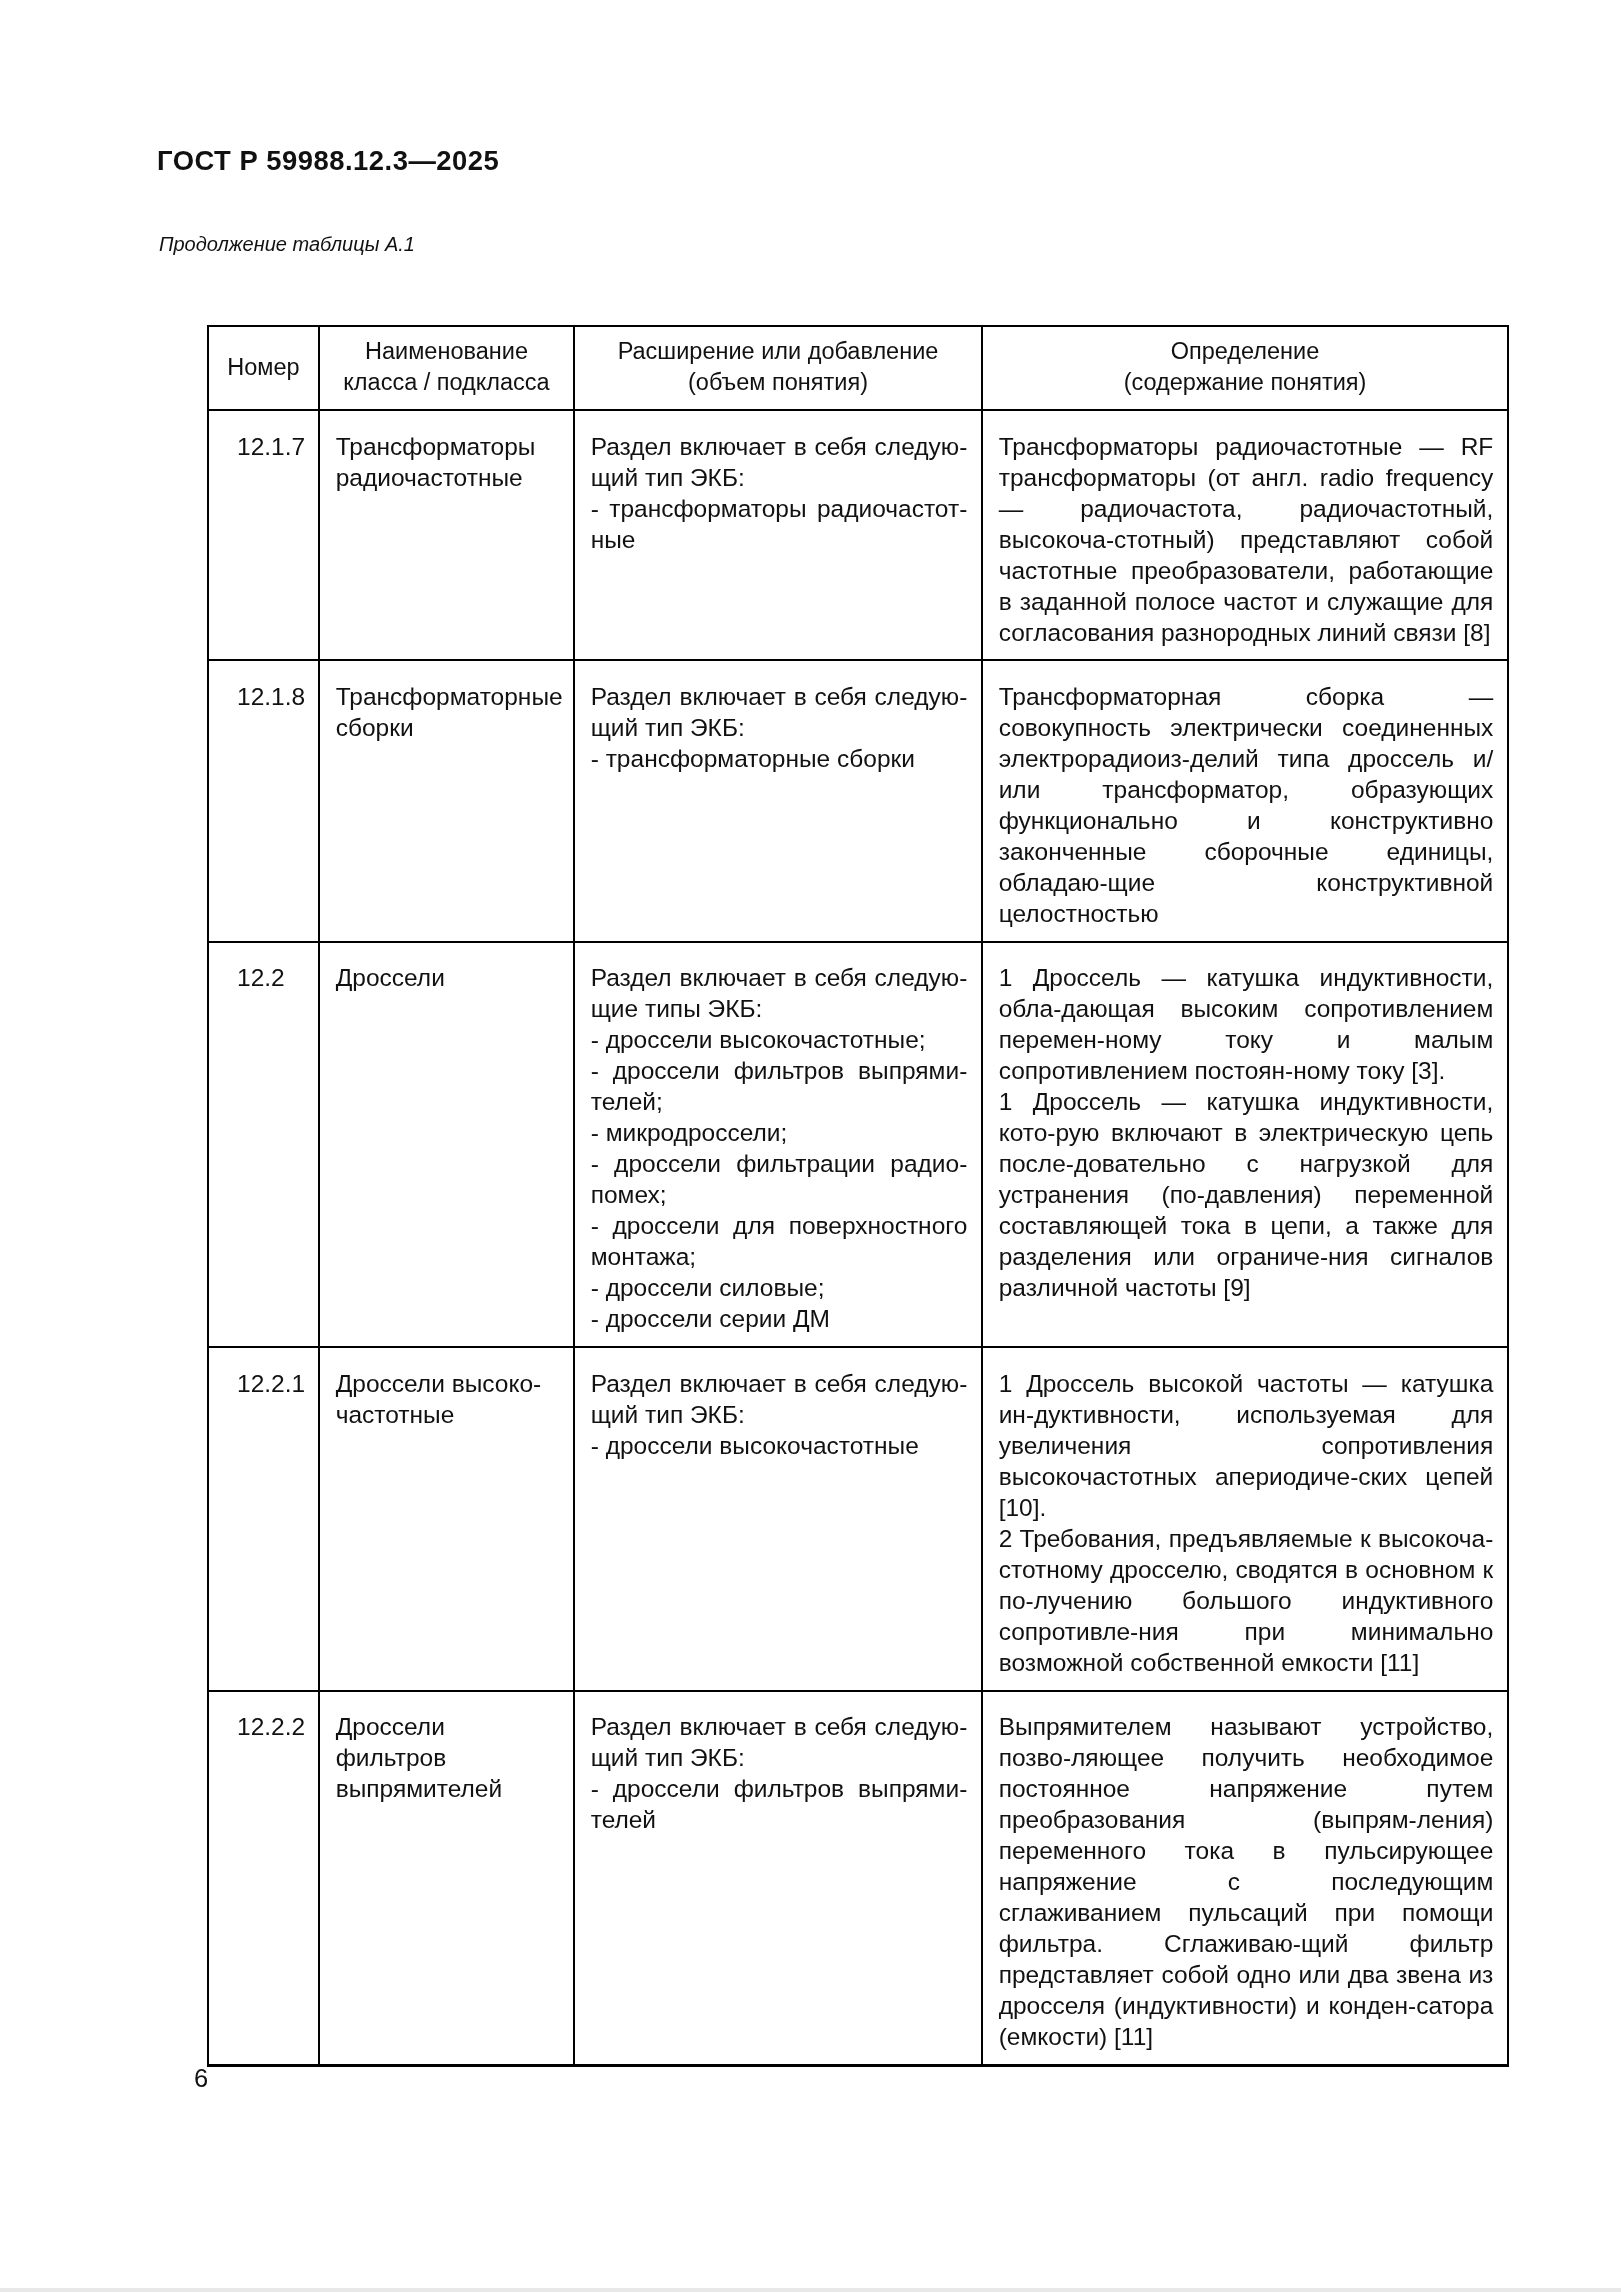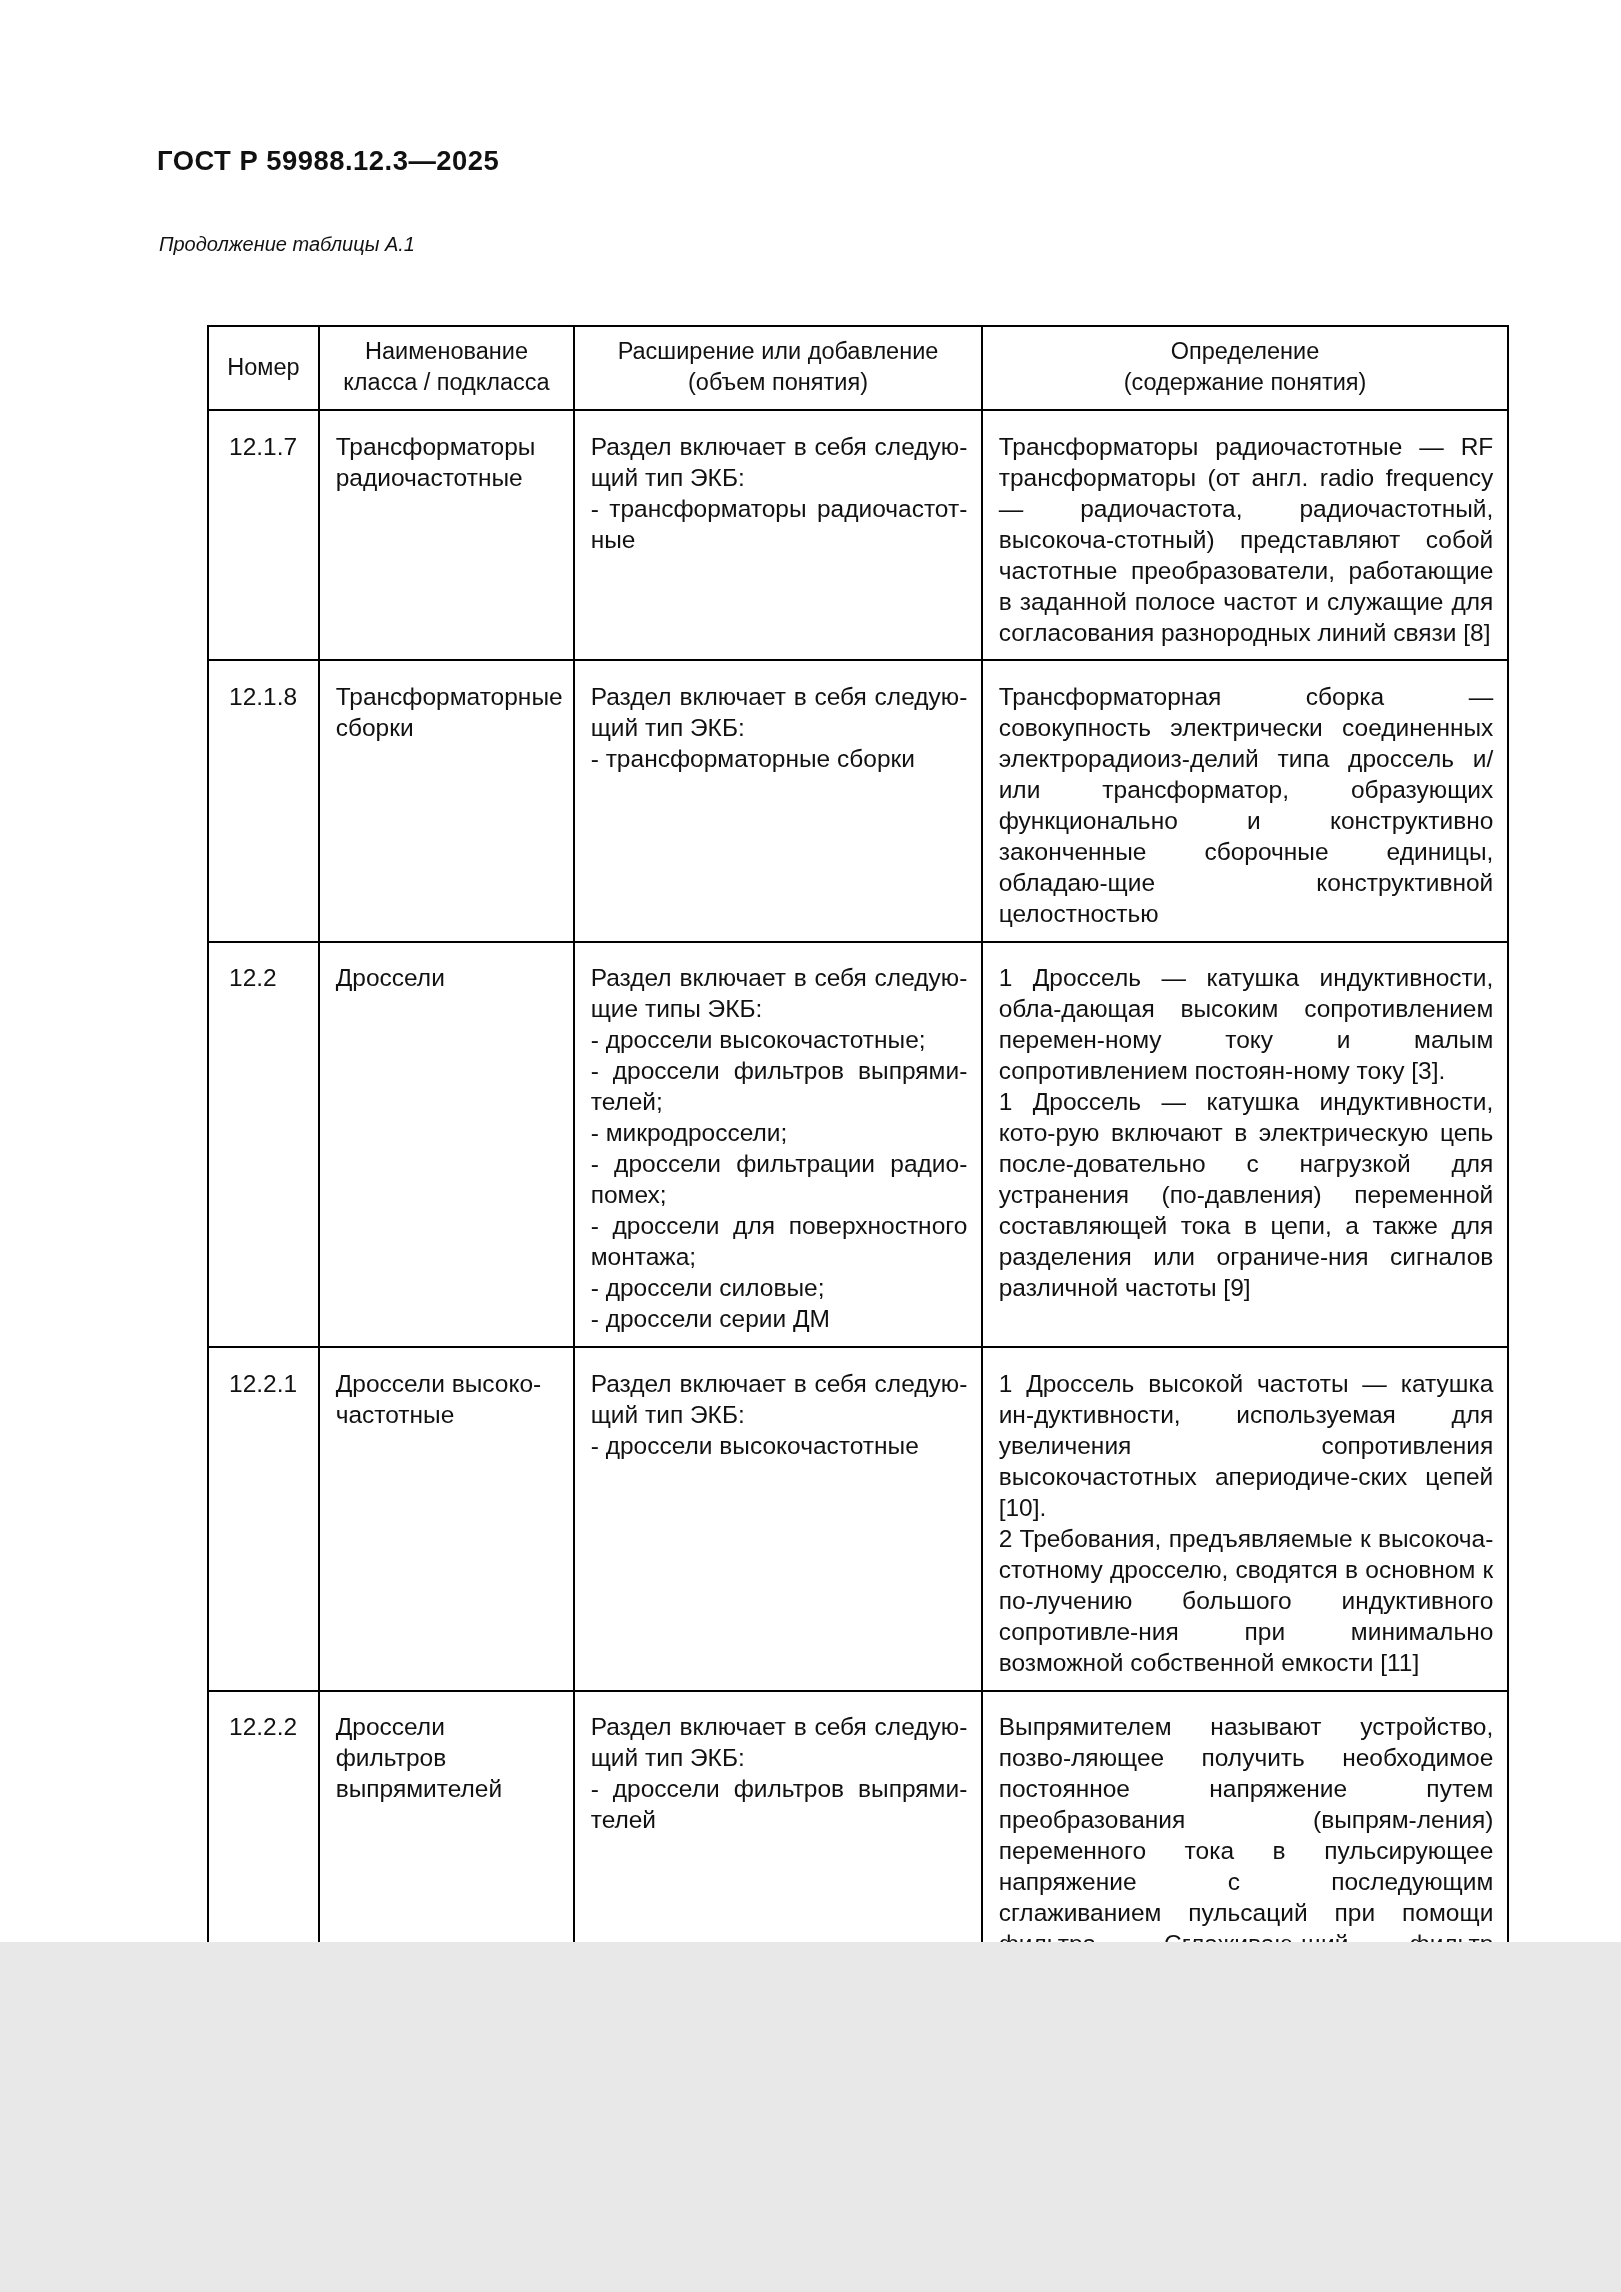--- a/index.html
+++ b/index.html
@@ -3,21 +3,21 @@
 <meta charset="utf-8">
 <style>
   html, body {
     margin: 0;
     padding: 0;
     background: #e8e8e8;
   }
   .page {
     position: relative;
     width: 1621px;
-    height: 1942px;
+    height: 2288px;
     margin: 0 auto;
     background: #ffffff;
     color: #111;
     font-family: "Liberation Sans", "DejaVu Sans", sans-serif;
     overflow: hidden;
   }
   .doc-header {
     position: absolute;
     left: 157px;
     top: 145px;
@@ -64,21 +64,21 @@
     font-weight: normal;
     font-size: 23.5px;
     line-height: 29px;
     text-align: center;
     vertical-align: middle;
     height: 82px;
   }
   .cell-pad {
     padding: 19.6px 13.7px 11.8px 15.7px;
   }
-  .num-cell .cell-pad { padding-left: 20px; }
+  .num-cell .cell-pad { padding-left: 28px; }
   .text-just .tline {
     text-align: justify;
   }
   .tline { min-height: 31px; }
   .page-number {
     position: absolute;
     left: 194px;
     top: 2064px;
     font-size: 25.5px;
   }

